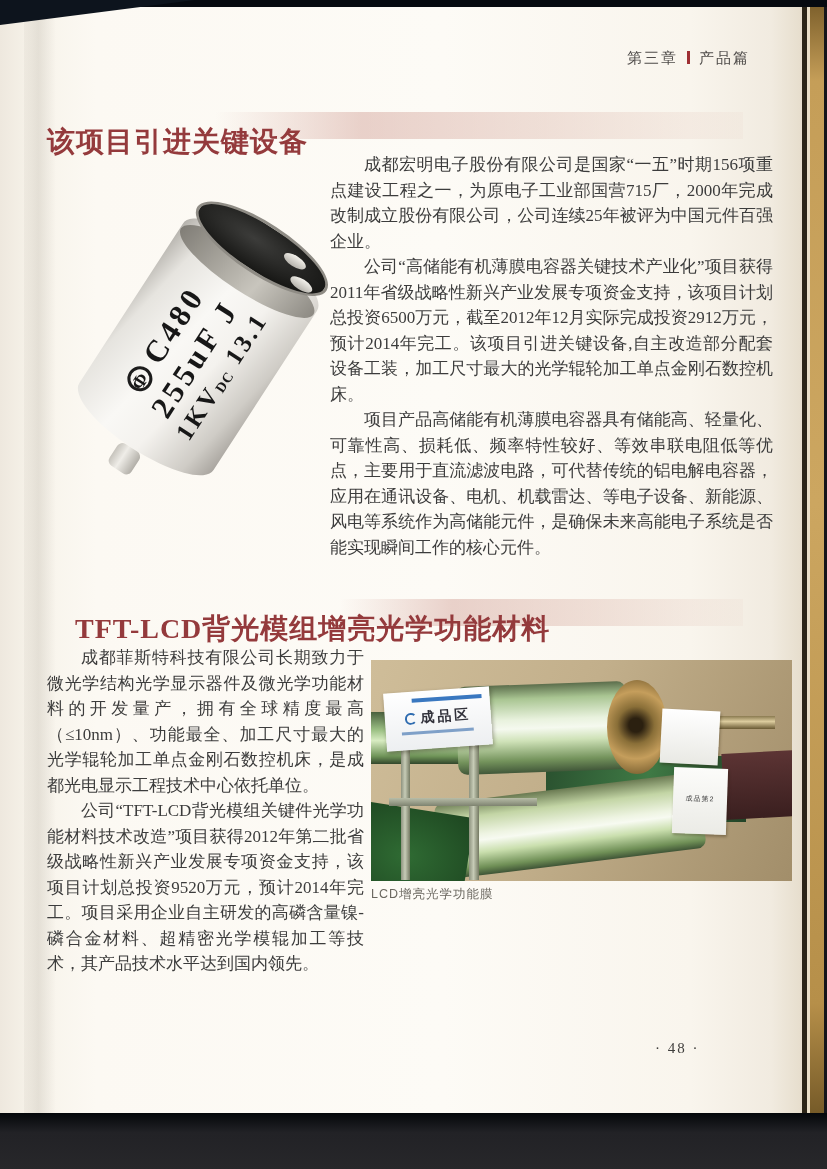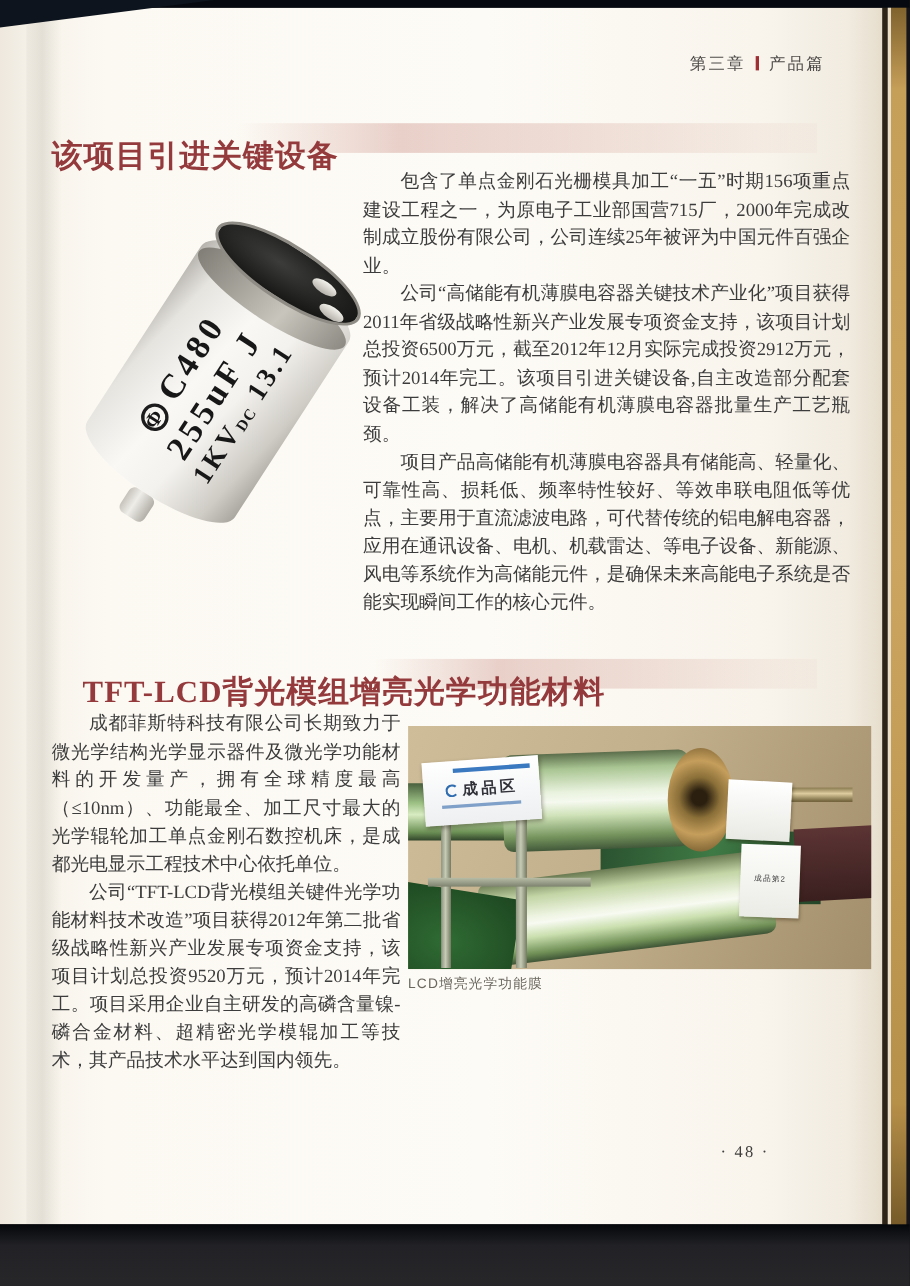--- a/index.html
+++ b/index.html
@@ -146,22 +146,22 @@
       <div class="cap-label-block">
         <div class="cap-line cl1"><span class="cap-logo">Φ</span><span>C480</span></div>
         <div class="cap-line cl2">255uF J</div>
         <div class="cap-line cl3"><span>1KV</span><span class="cap-sub">DC</span>&nbsp;<span>13.1</span></div>
       </div>
       <div class="cap-foot"></div>
     </div>
   </div>
 
   <div class="bodytext sec1-text">
-    <p>包含了单点金刚石光栅模具加工“一五”时期156项重点建设工程之一，为原电子工业部国营715厂，2000年完成改制成立股份有限公司，公司连续25年被评为中国元件百强企业。</p>
-    <p>公司“高储能有机薄膜电容器关键技术产业化”项目获得2011年省级战略性新兴产业发展专项资金支持，该项目计划总投资6500万元，截至2012年12月实际完成投资2912万元，预计2014年完工。该项目引进关键设备,自主改造部分配套设备工装，解决了高储能有机薄膜电容器批量生产工艺瓶颈。</p>
+    <p>成都宏明电子股份有限公司是国家“一五”时期156项重点建设工程之一，为原电子工业部国营715厂，2000年完成改制成立股份有限公司，公司连续25年被评为中国元件百强企业。</p>
+    <p>公司“高储能有机薄膜电容器关键技术产业化”项目获得2011年省级战略性新兴产业发展专项资金支持，该项目计划总投资6500万元，截至2012年12月实际完成投资2912万元，预计2014年完工。该项目引进关键设备,自主改造部分配套设备工装，加工尺寸最大的光学辊轮加工单点金刚石数控机床。</p>
     <p>项目产品高储能有机薄膜电容器具有储能高、轻量化、可靠性高、损耗低、频率特性较好、等效串联电阻低等优点，主要用于直流滤波电路，可代替传统的铝电解电容器，应用在通讯设备、电机、机载雷达、等电子设备、新能源、风电等系统作为高储能元件，是确保未来高能电子系统是否能实现瞬间工作的核心元件。</p>
   </div>
 
   <div class="title-band band2"></div>
   <h1 class="section-title title2">TFT-LCD背光模组增亮光学功能材料</h1>
 
   <div class="bodytext sec2-left">
     <p>成都菲斯特科技有限公司长期致力于微光学结构光学显示器件及微光学功能材料的开发量产，拥有全球精度最高（≤10nm）、功能最全、加工尺寸最大的光学辊轮加工单点金刚石数控机床，是成都光电显示工程技术中心依托单位。</p>
     <p>公司“TFT-LCD背光模组关键件光学功能材料技术改造”项目获得2012年第二批省级战略性新兴产业发展专项资金支持，该项目计划总投资9520万元，预计2014年完工。项目采用企业自主研发的高磷含量镍-磷合金材料、超精密光学模辊加工等技术，其产品技术水平达到国内领先。</p>
   </div>

